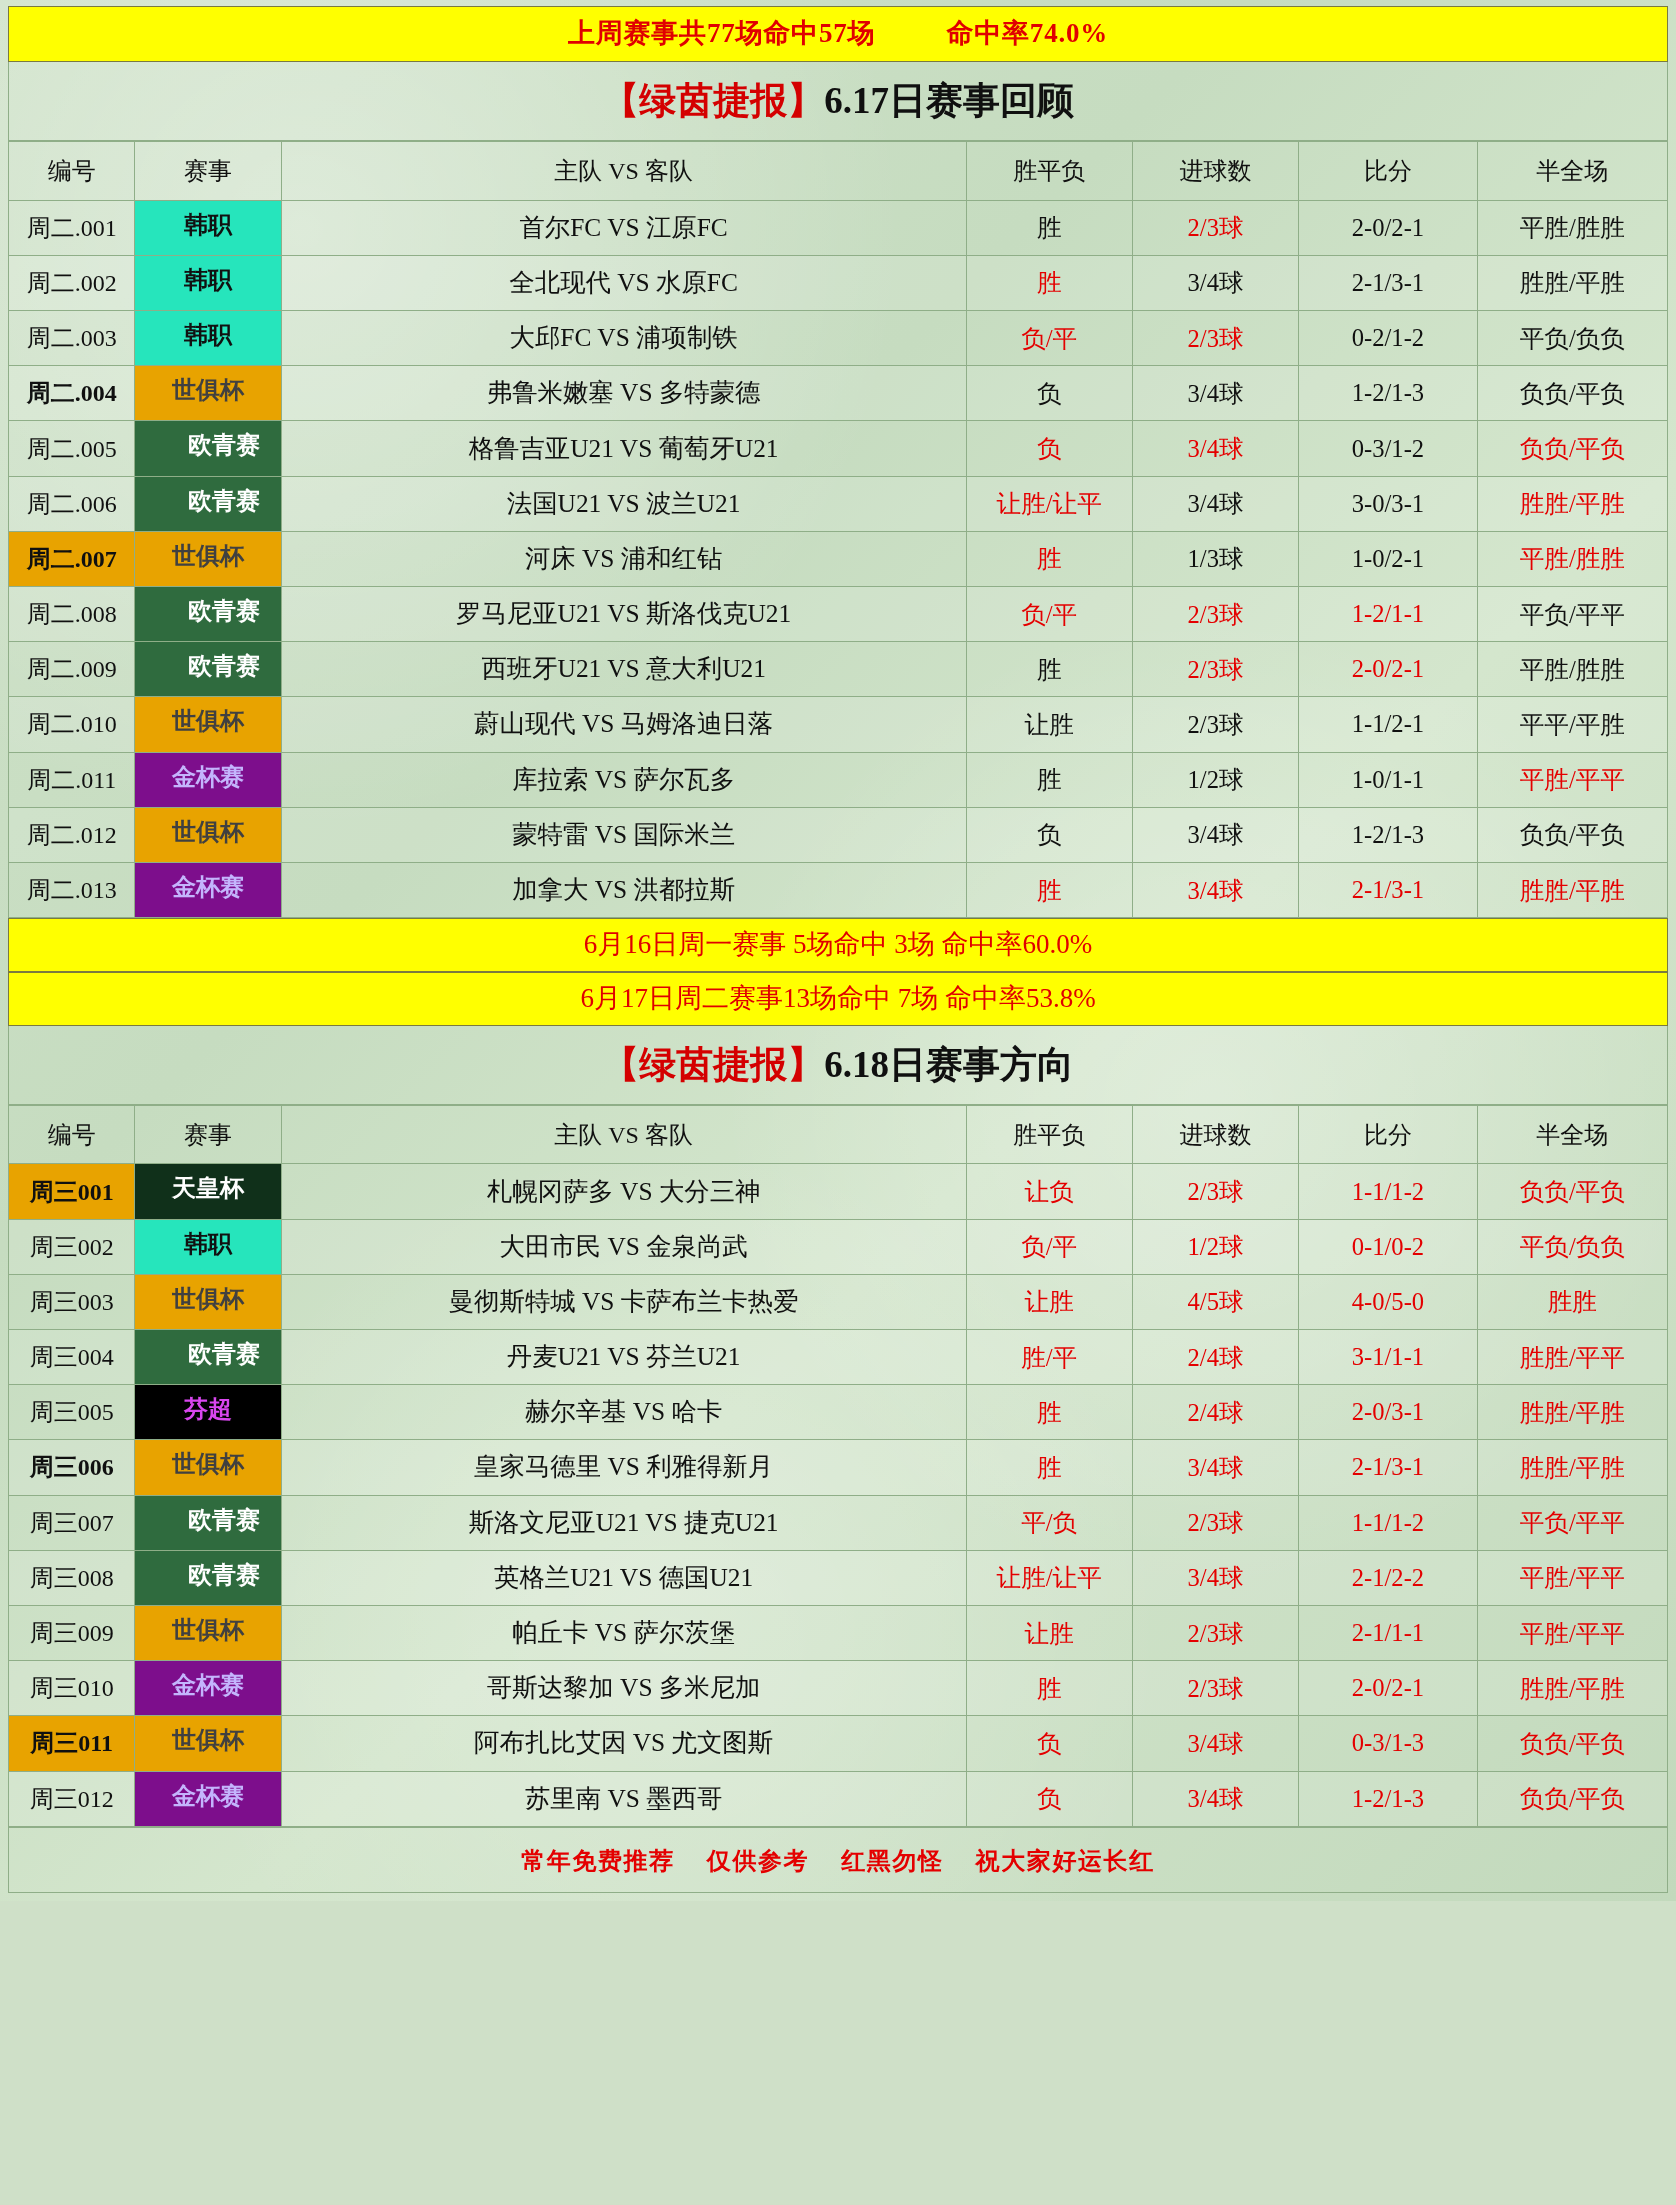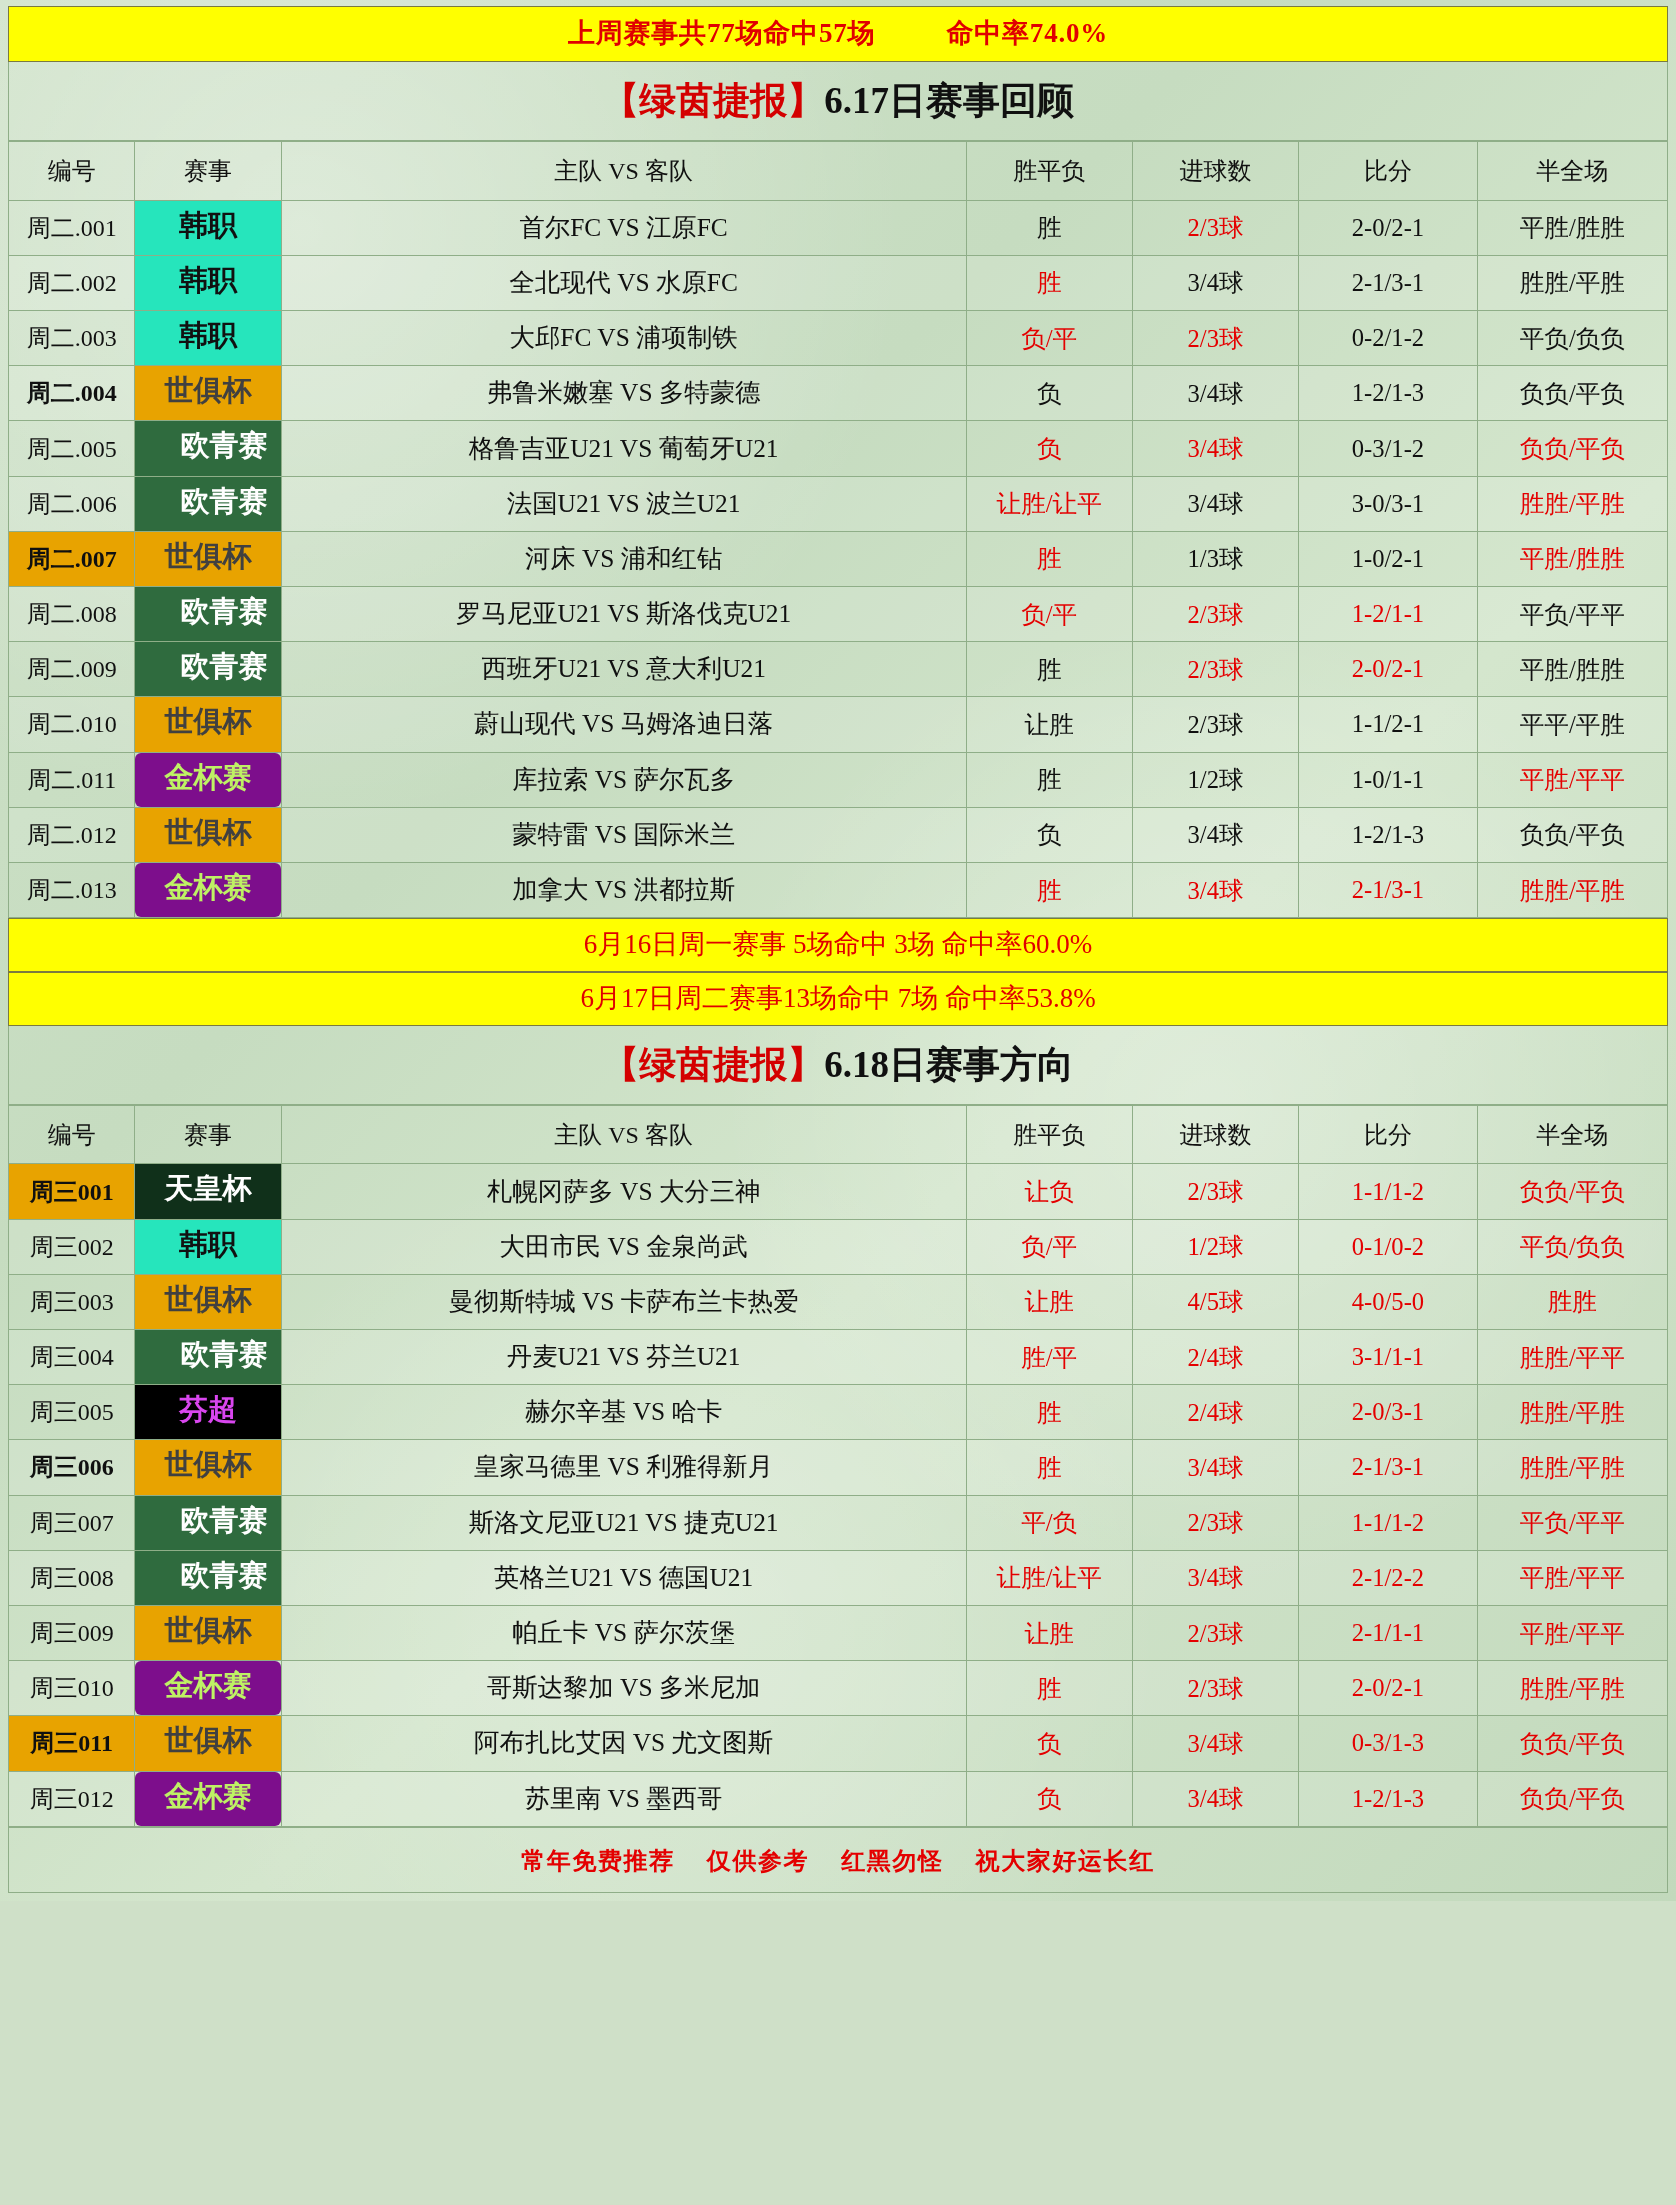--- a/index.html
+++ b/index.html
@@ -66,27 +66,27 @@
   td.num{font-size:24px;}
   td.match{font-size:25.4px;margin-left:37px;}
   .red{color:#e40000;}
   .blk{color:#101010;}
   .tag{
     display:block;
     width:100%;
     height:100%;
     line-height:49px;
     font-weight:bold;
-    font-size:29px;
+    font-size:24px;
   }
   td.tagcell{padding:0;}
   .tag-hanzhi{background:#26e5bc;color:#111;}
   .tag-shijubei{background:#e8a300;color:#404040;}
   .tag-ouqing{background:#2f6b3e;color:#ffffff;padding-left:16px;}
-  .tag-jinbei{background:#7d0e8c;color:#bef264;border-radius:6px;}
+  .tag-jinbei{background:#7d0e8c;color:#c4b5fd;}
   .tag-tianhuang{background:#10301a;color:#ffffff;}
   .tag-fenchao{background:#000000;color:#d946ef;}
   .numhl{background:#e8a300;font-weight:bold;}
   .footer{
     background:#ffff00;
     border:1.6px solid #7a7a40;
     color:#e00000;
     font-weight:normal;
     font-size:27px;
     text-align:center;

